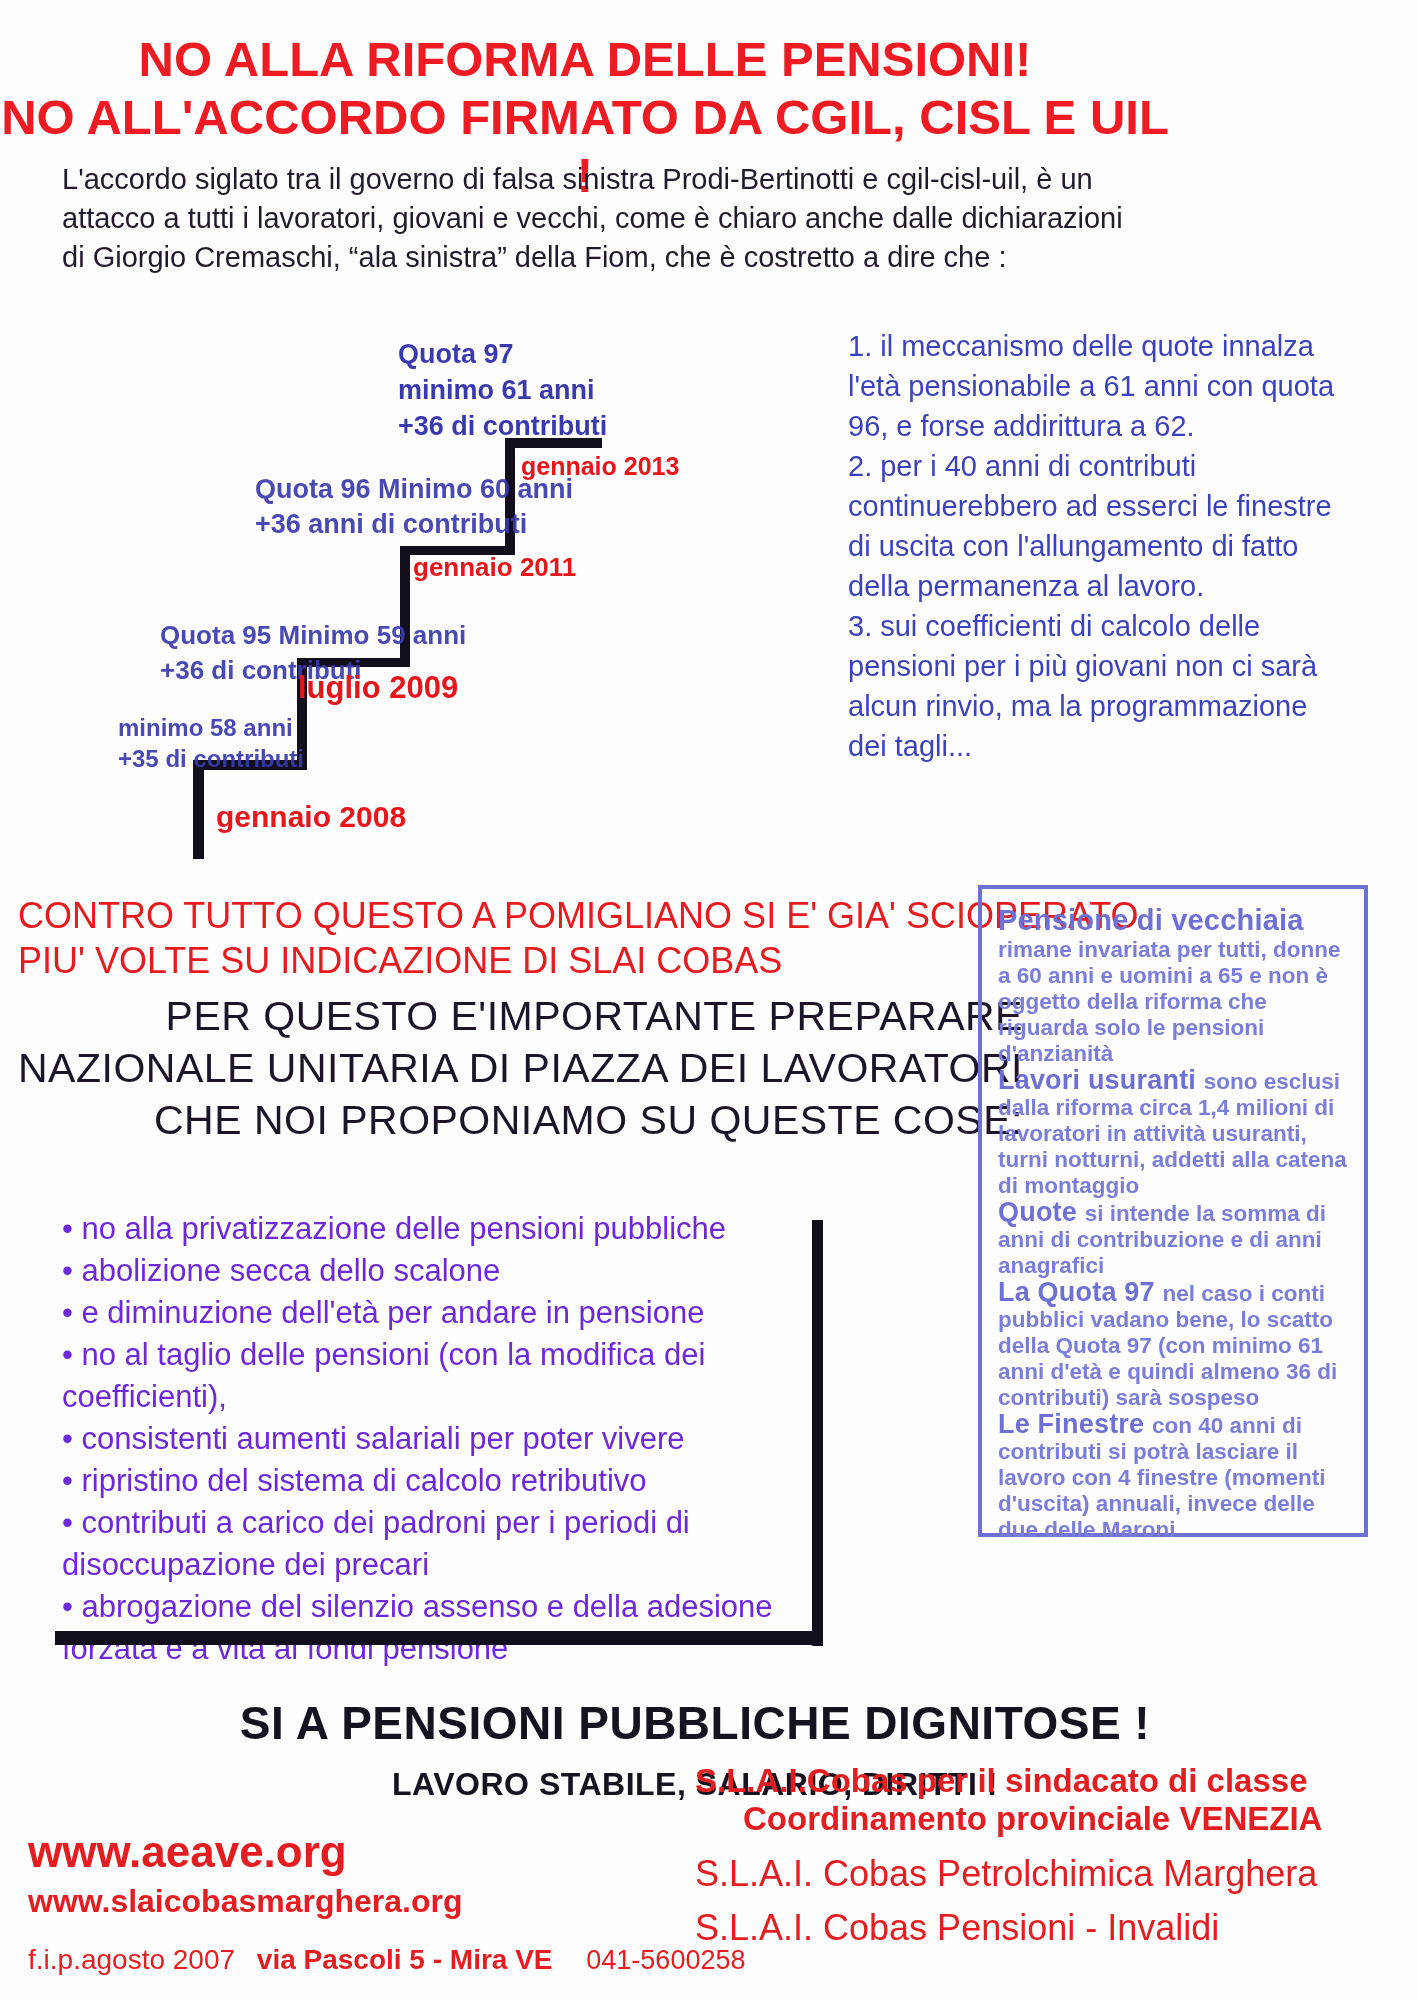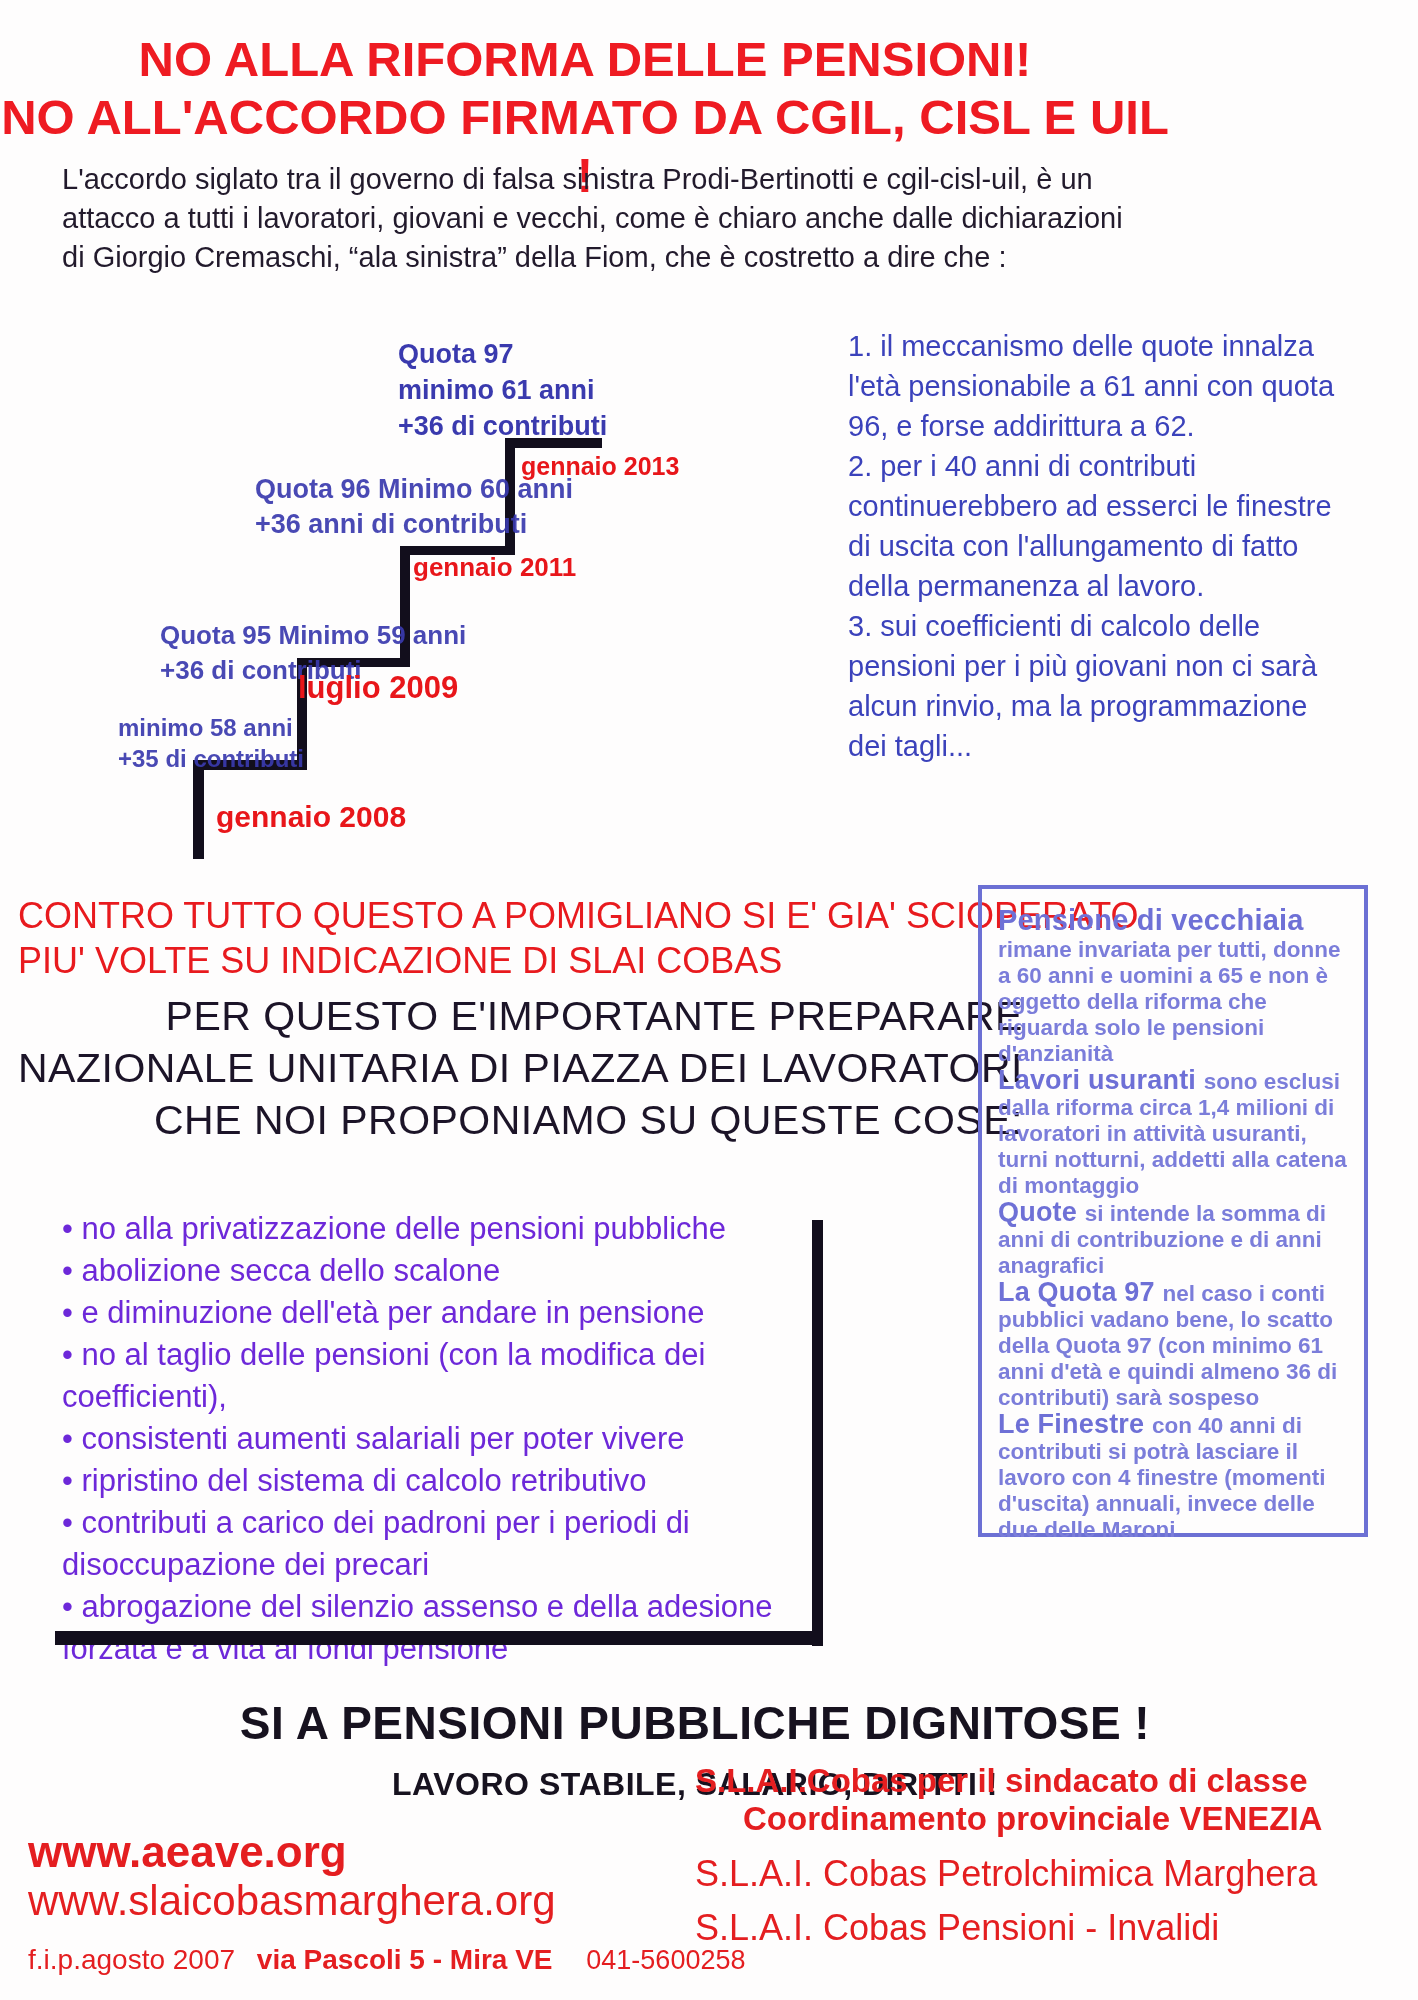--- a/index.html
+++ b/index.html
@@ -40,21 +40,21 @@
   .infobox p{margin:0;}
   .infobox .head{font-size:27px;letter-spacing:.2px;color:#6e70d6;}
   .infobox p.first .head{display:block;font-size:29px;line-height:34px;}
   
   .slogan{position:absolute;left:140px;top:1692px;width:1110px;text-align:center;color:#17121f;font-weight:700;}
   .slogan .s1{font-size:46px;line-height:62px;letter-spacing:.5px;}
   .slogan .s2{font-size:32px;line-height:60px;letter-spacing:.5px;}
   
   .f-left{position:absolute;left:28px;top:1828px;color:#e41e20;}
   .f-left .u1{font-size:44px;font-weight:700;line-height:48px;letter-spacing:0;}
-  .f-left .u2{font-size:42px;font-weight:400;line-height:50px;}
+  .f-left .u2{font-size:32px;font-weight:700;line-height:50px;}
   .f-left .fipline{font-size:28px;font-weight:400;margin-top:18px;}
   .f-left .fipline .addr{font-weight:700;margin-left:14px;}
   .f-left .fipline .tel{font-weight:400;margin-left:26px;font-size:27px;}
   .f-right{position:absolute;left:695px;top:1762px;color:#e41e20;width:720px;}
   .f-right .r1{font-size:33px;font-weight:700;line-height:38px;}
   .f-right .r2{font-size:33px;font-weight:700;line-height:38px;padding-left:48px;}
   .f-right .r3{font-size:36px;font-weight:400;line-height:40px;margin-top:16px;}
   .f-right .r4{font-size:36px;font-weight:400;line-height:40px;margin-top:14px;}
 </style>
 </head>

